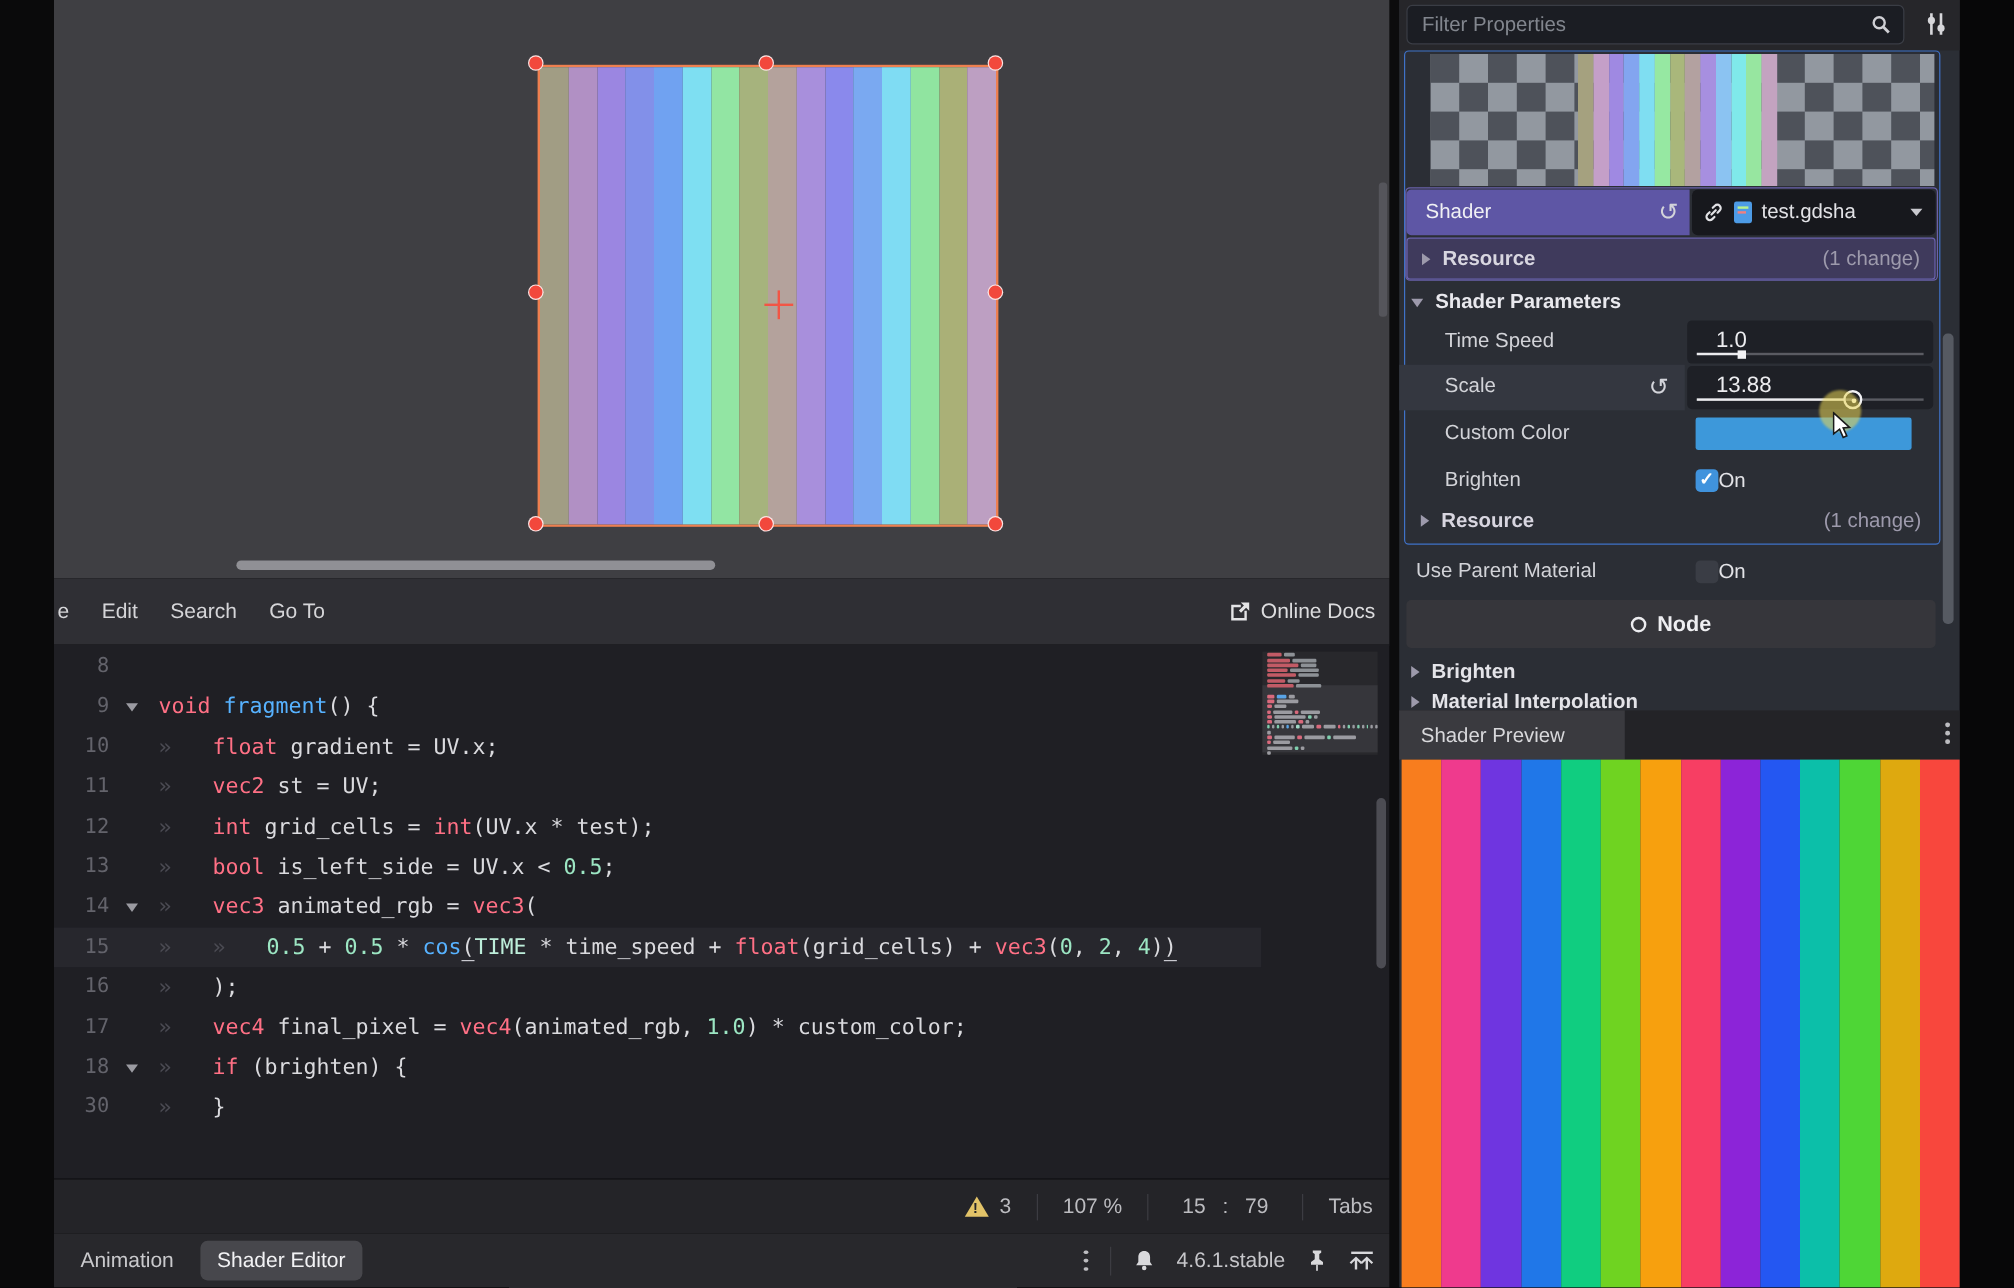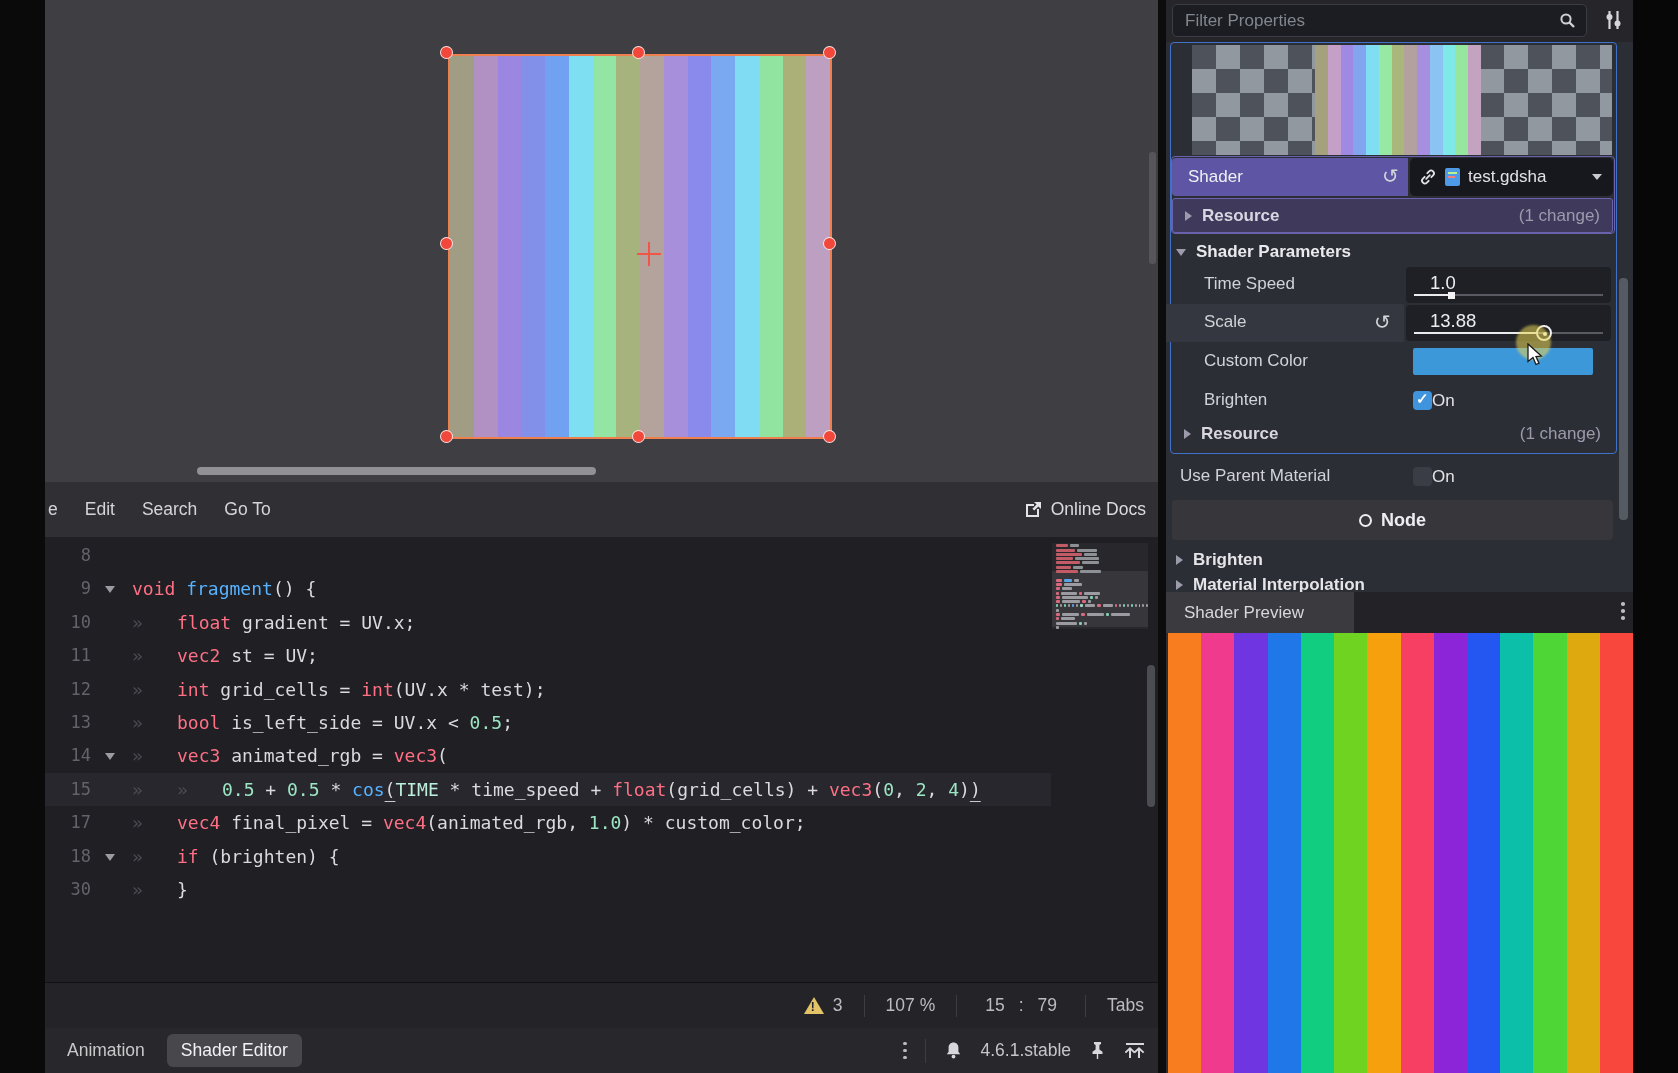--- a/index.html
+++ b/index.html
@@ -226,20 +226,21 @@
     <div style="height:2px"></div>
     <div>
         <div class="code-line"><span class="gutter">8</span></div>
         <div class="code-line"><span class="gutter">9</span><span class="fold"></span><span class="tk-k">void </span><span class="tk-f">fragment</span><span class="tk-t">() {</span></div>
         <div class="code-line"><span class="gutter">10</span><span class="indent-marker">»</span><span class="tk-k">float</span><span class="tk-t"> gradient = UV.x;</span></div>
         <div class="code-line"><span class="gutter">11</span><span class="indent-marker">»</span><span class="tk-k">vec2</span><span class="tk-t"> st = UV;</span></div>
         <div class="code-line"><span class="gutter">12</span><span class="indent-marker">»</span><span class="tk-k">int</span><span class="tk-t"> grid_cells = </span><span class="tk-k">int</span><span class="tk-t">(UV.x * test);</span></div>
         <div class="code-line"><span class="gutter">13</span><span class="indent-marker">»</span><span class="tk-k">bool</span><span class="tk-t"> is_left_side = UV.x &lt; </span><span class="tk-n">0.5</span><span class="tk-t">;</span></div>
         <div class="code-line"><span class="gutter">14</span><span class="fold"></span><span class="indent-marker">»</span><span class="tk-k">vec3</span><span class="tk-t"> animated_rgb = </span><span class="tk-k">vec3</span><span class="tk-t">(</span></div>
         <div class="code-line current"><span class="gutter">15</span><span class="indent-marker">»</span><span class="indent-marker">»</span><span class="tk-n">0.5</span><span class="tk-t"> + </span><span class="tk-n">0.5</span><span class="tk-t"> * </span><span class="tk-f">cos</span><span class="tk-u">(</span><span class="tk-b">TIME</span><span class="tk-t"> * time_speed + </span><span class="tk-k">float</span><span class="tk-t">(grid_cells) + </span><span class="tk-k">vec3</span><span class="tk-t">(</span><span class="tk-n">0</span><span class="tk-t">, </span><span class="tk-n">2</span><span class="tk-t">, </span><span class="tk-n">4</span><span class="tk-t">)</span><span class="tk-u">)</span></div>
+        <div class="code-line"><span class="gutter">16</span><span class="indent-marker">»</span><span class="tk-t">);</span></div>
         <div class="code-line"><span class="gutter">17</span><span class="indent-marker">»</span><span class="tk-k">vec4</span><span class="tk-t"> final_pixel = </span><span class="tk-k">vec4</span><span class="tk-t">(animated_rgb, </span><span class="tk-n">1.0</span><span class="tk-t">) * custom_color;</span></div>
         <div class="code-line"><span class="gutter">18</span><span class="fold"></span><span class="indent-marker">»</span><span class="tk-k">if</span><span class="tk-t"> (brighten) {</span></div>
         <div class="code-line"><span class="gutter">30</span><span class="indent-marker">»</span><span class="tk-t">}</span></div>
       </div>
     <div id="minimap">
       <div class="mmviewbox"></div>
       <div id="mm-rows" style="position:relative;">
           <div class="mmrow">
             <span class="mmseg" style="background: rgb(194, 91, 102); width: 12px;"></span>
             <span class="mmseg" style="background: rgb(141, 145, 150); width: 9px;"></span>

